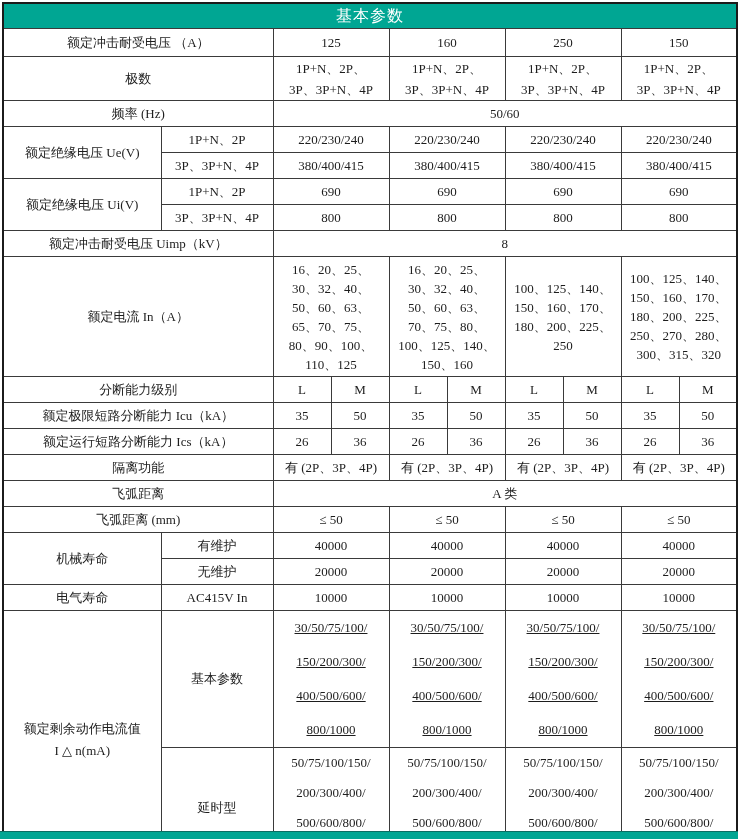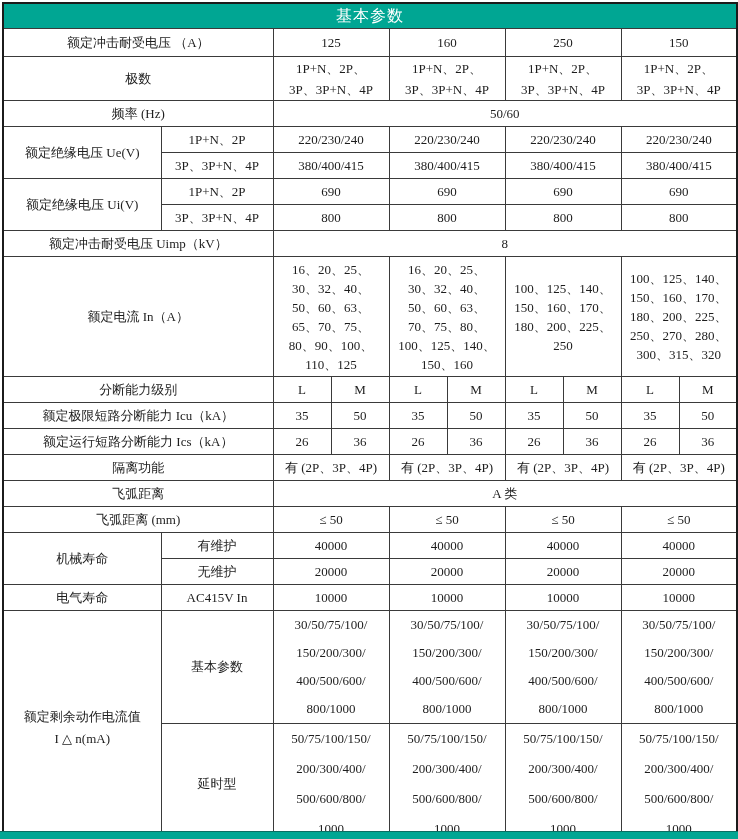--- a/index.html
+++ b/index.html
@@ -38,21 +38,21 @@
   tr.r28  { height:28px; }
   tr.r44  { height:44px; }
   tr.r26  { height:26px; }
   tr.r120 { height:120px; }
   tr.r111 { height:111px; }
   tr.r94  { height:94px; }
   
   .pre   { white-space:pre-line; }
   .poles { line-height:21px; }
   .incell{ text-align:left; padding-left:7px; line-height:19px; }
-  .res1  { line-height:28px; }
+  .res1  { line-height:34px;text-decoration:underline; }
   .res2  { line-height:30px; }
   .reslbl{ line-height:22px; }
   .tight { padding:0; font-size:12.5px; }
   .bottom-bar {
     position:absolute;
     left:0; right:0; bottom:0;
     height:7px;
     background:#00a693;
     border-top:1px solid #0a6e62;
   }

